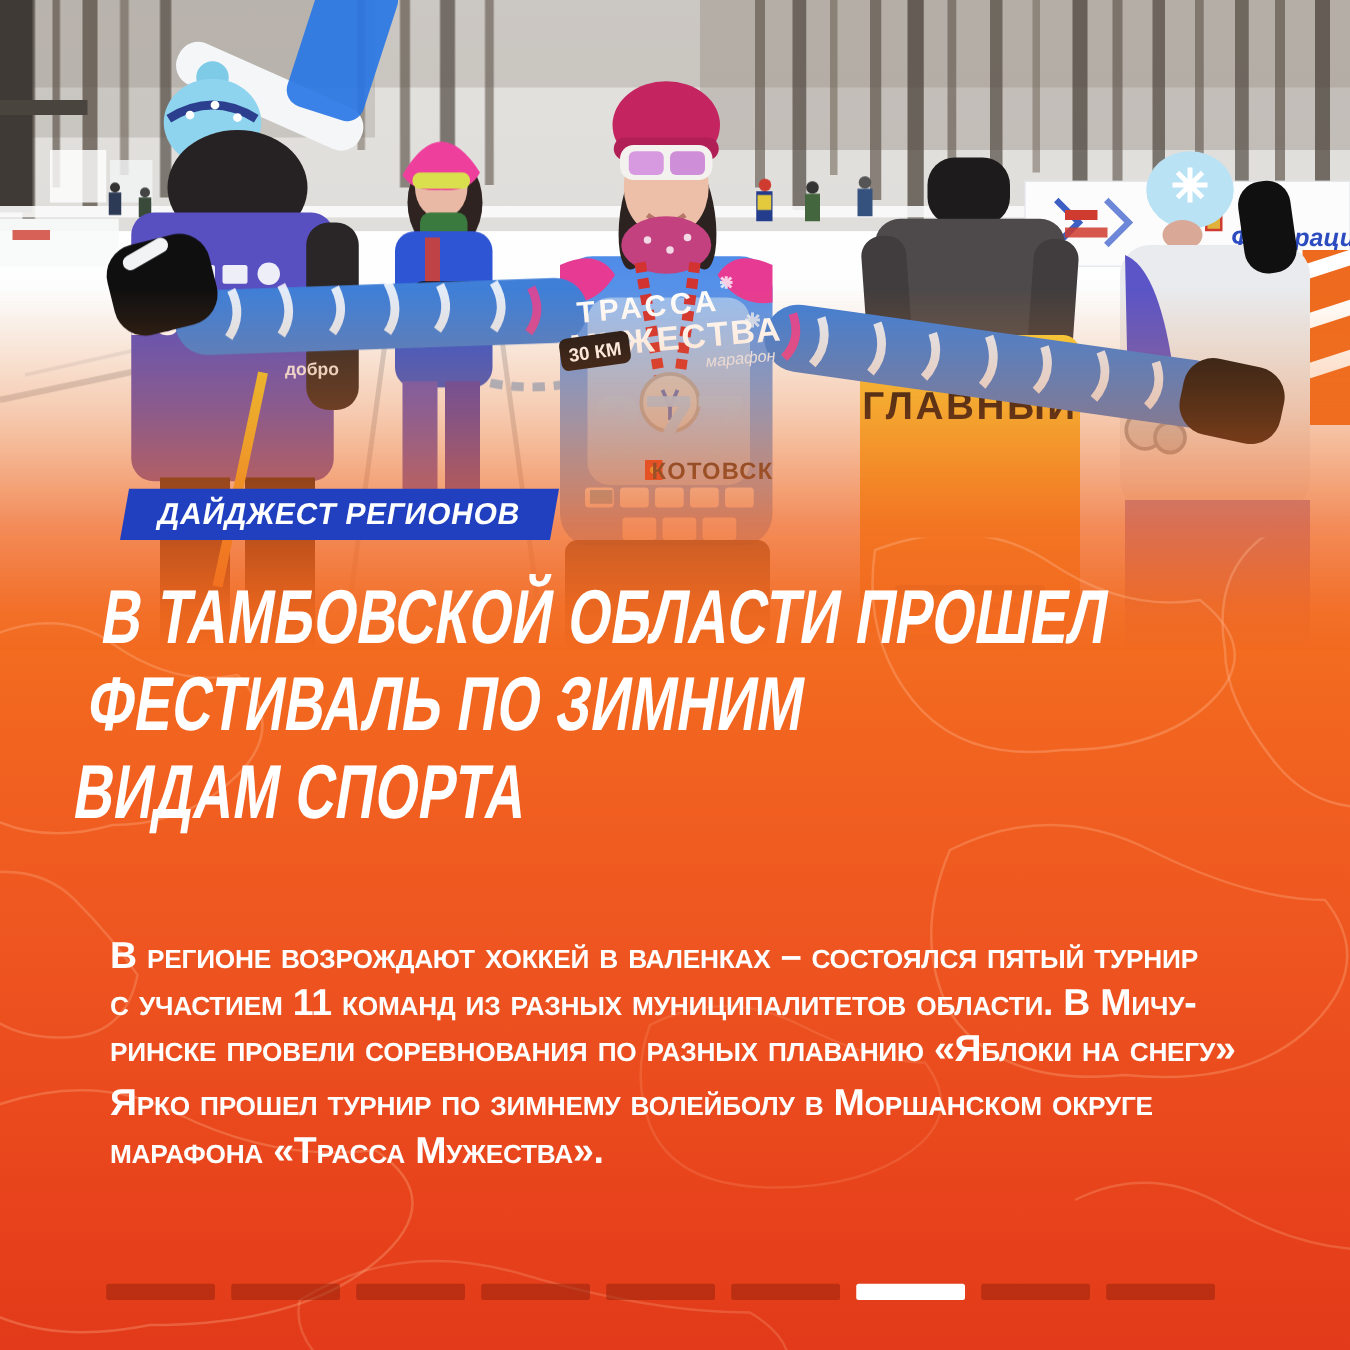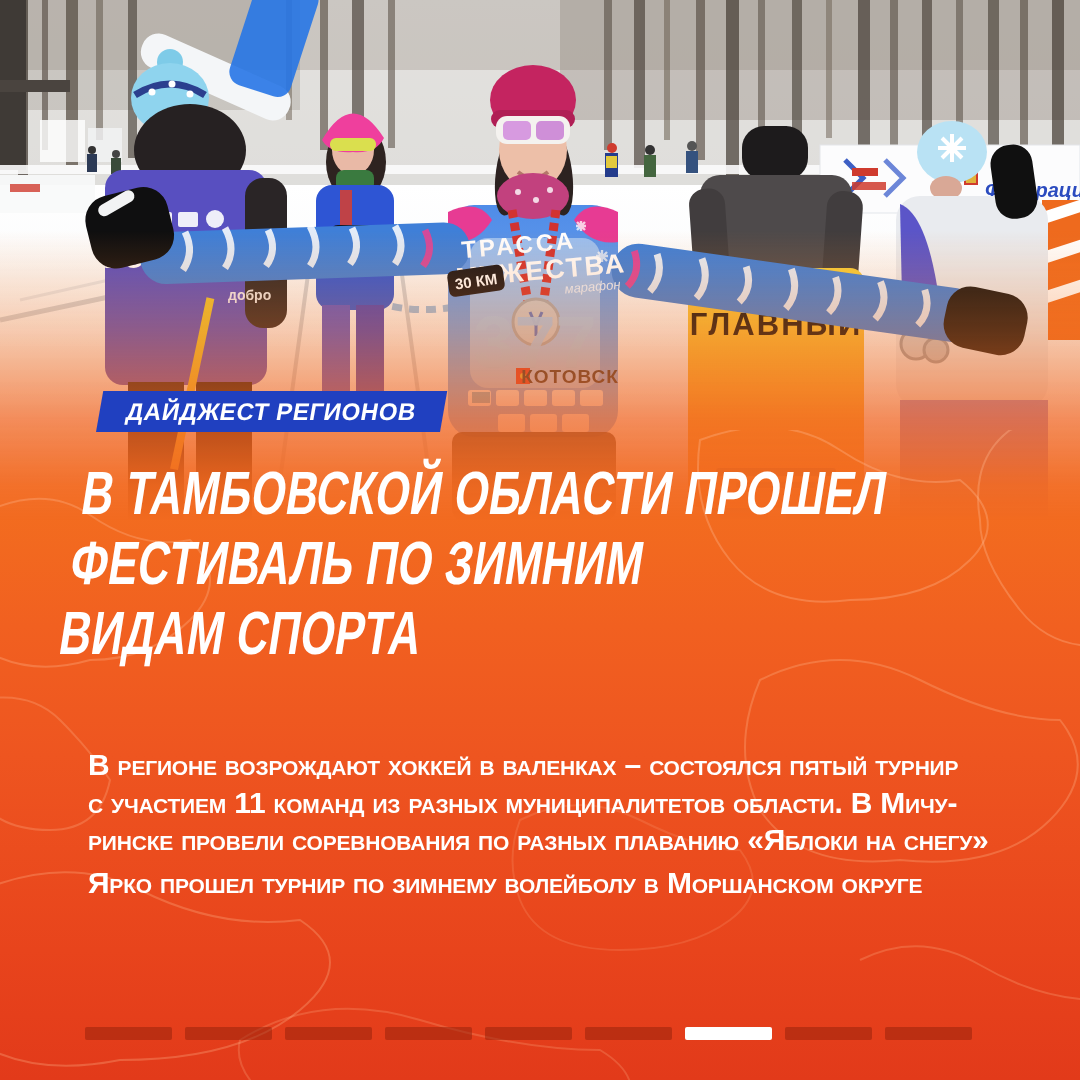--- a/index.html
+++ b/index.html
@@ -318,20 +318,21 @@
   </div>
 
   <div class="para para-1">
     <div>В регионе возрождают хоккей в валенках – состоялся пятый турнир</div>
     <div>с участием 11 команд из разных муниципалитетов области. В Мичу-</div>
     <div>ринске провели соревнования по разных плаванию «Яблоки на снегу»</div>
   </div>
 
   <div class="para para-2">
     <div>Ярко прошел турнир по зимнему волейболу в Моршанском округе</div>
+    <div>марафона «Трасса Мужества».</div>
   </div>
 
   <div class="pagination">
       <div class="dash"></div>
       <div class="dash"></div>
       <div class="dash"></div>
       <div class="dash"></div>
       <div class="dash"></div>
       <div class="dash"></div>
       <div class="dash active"></div>

